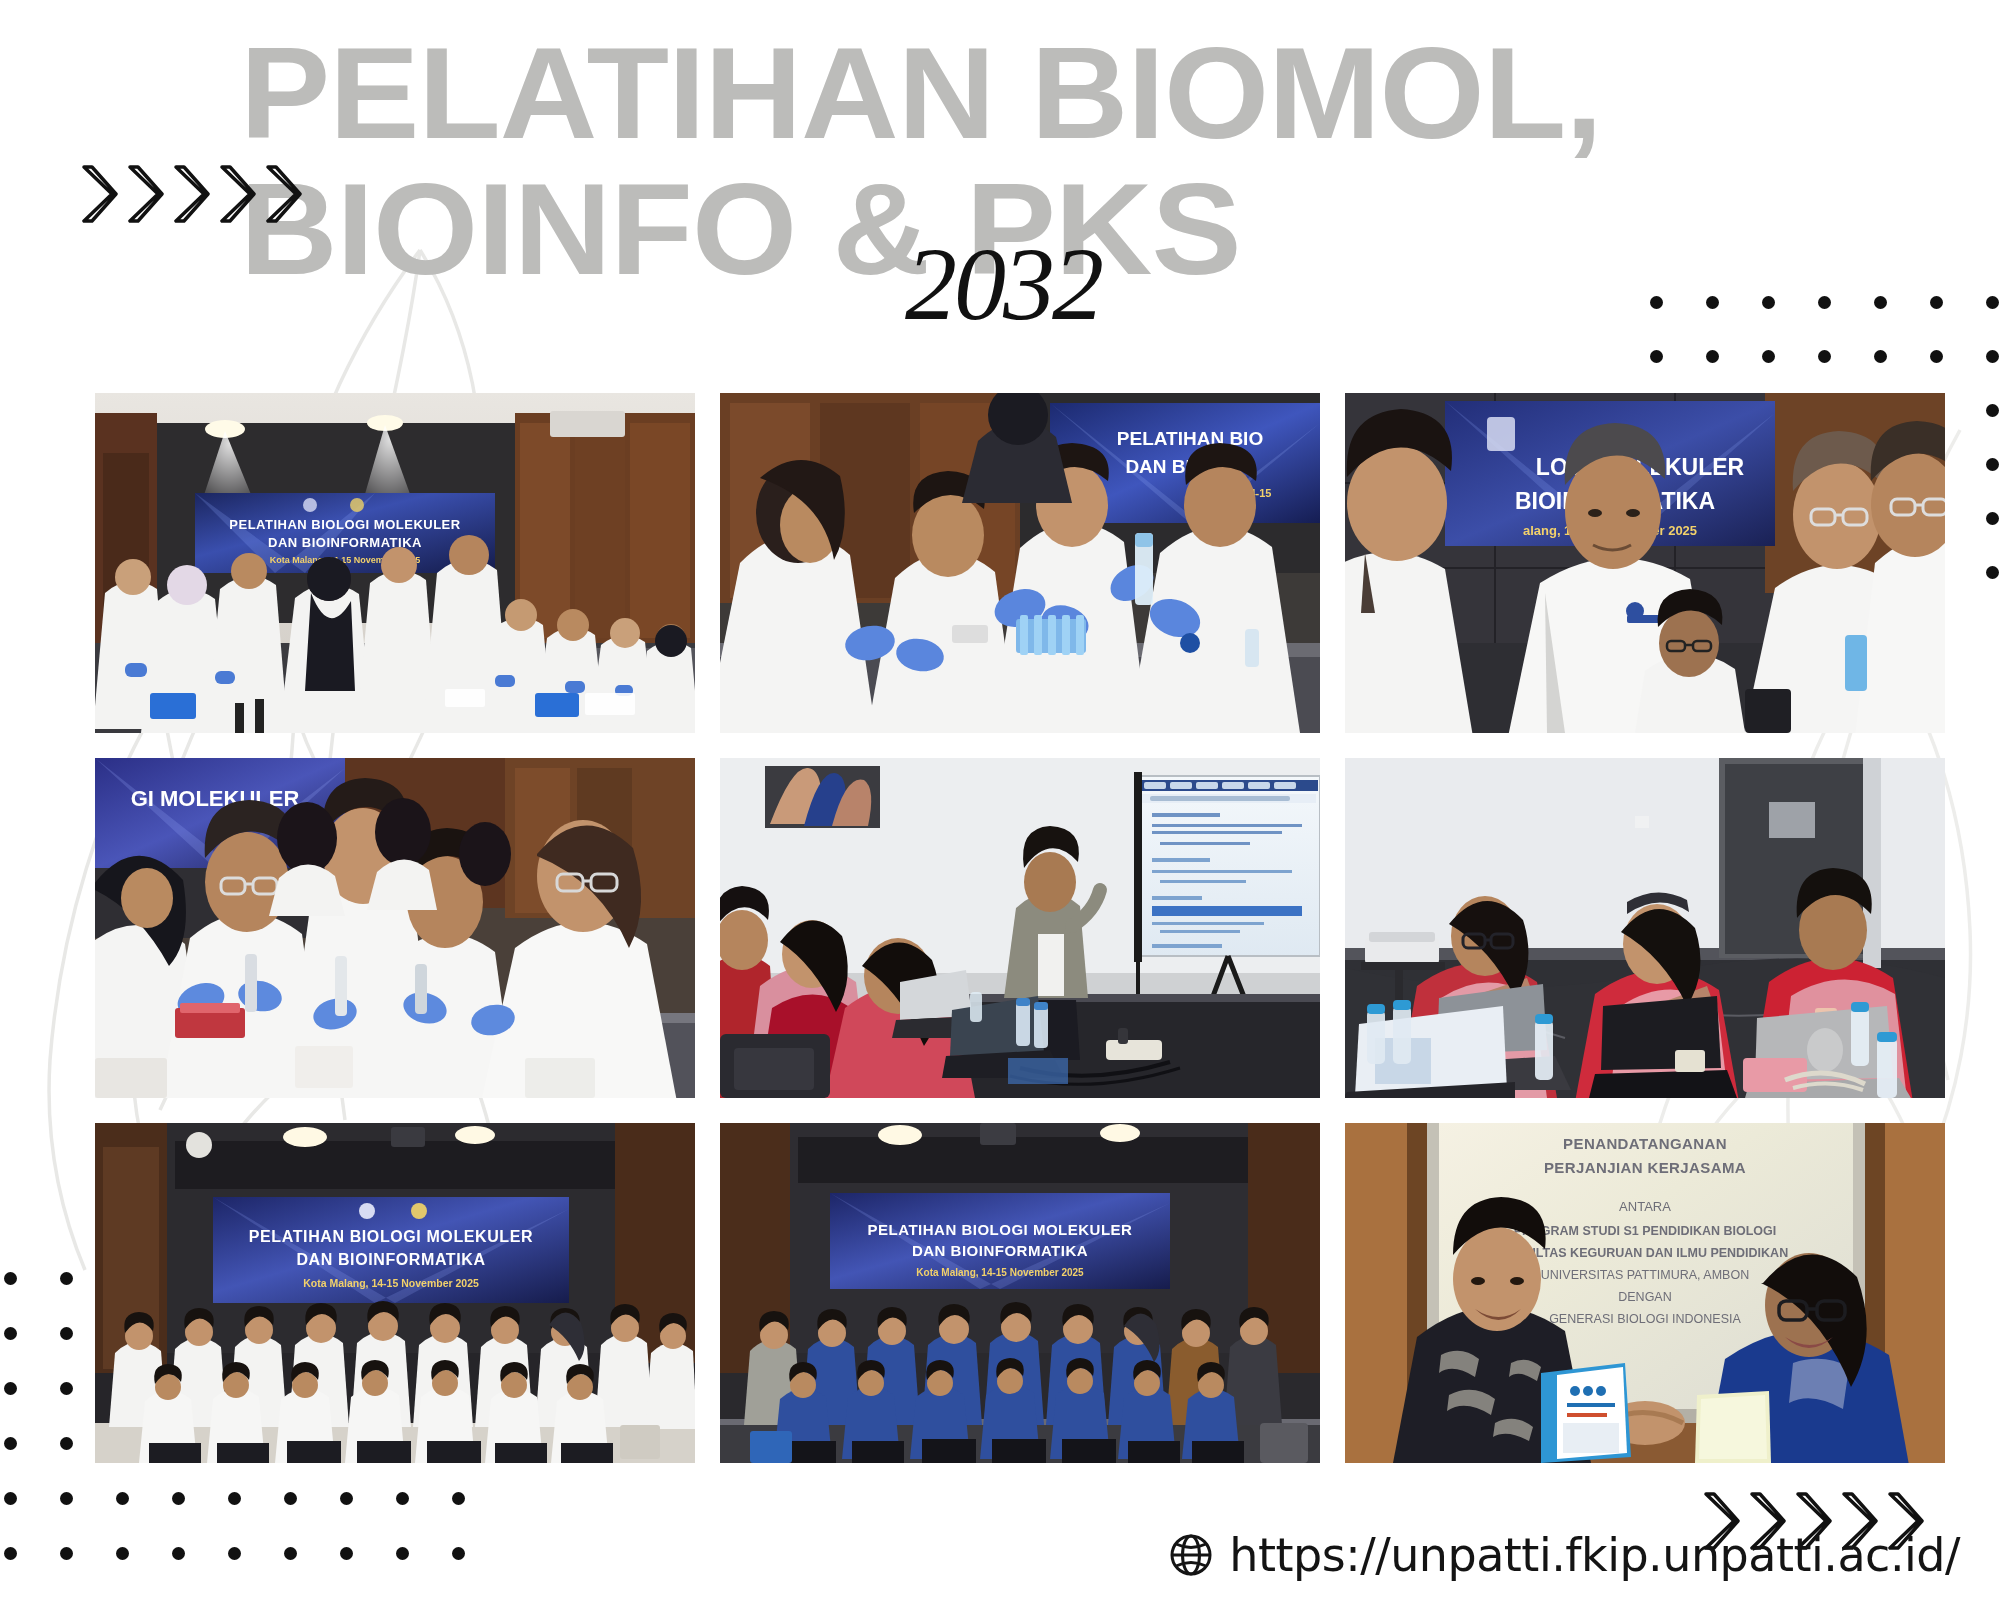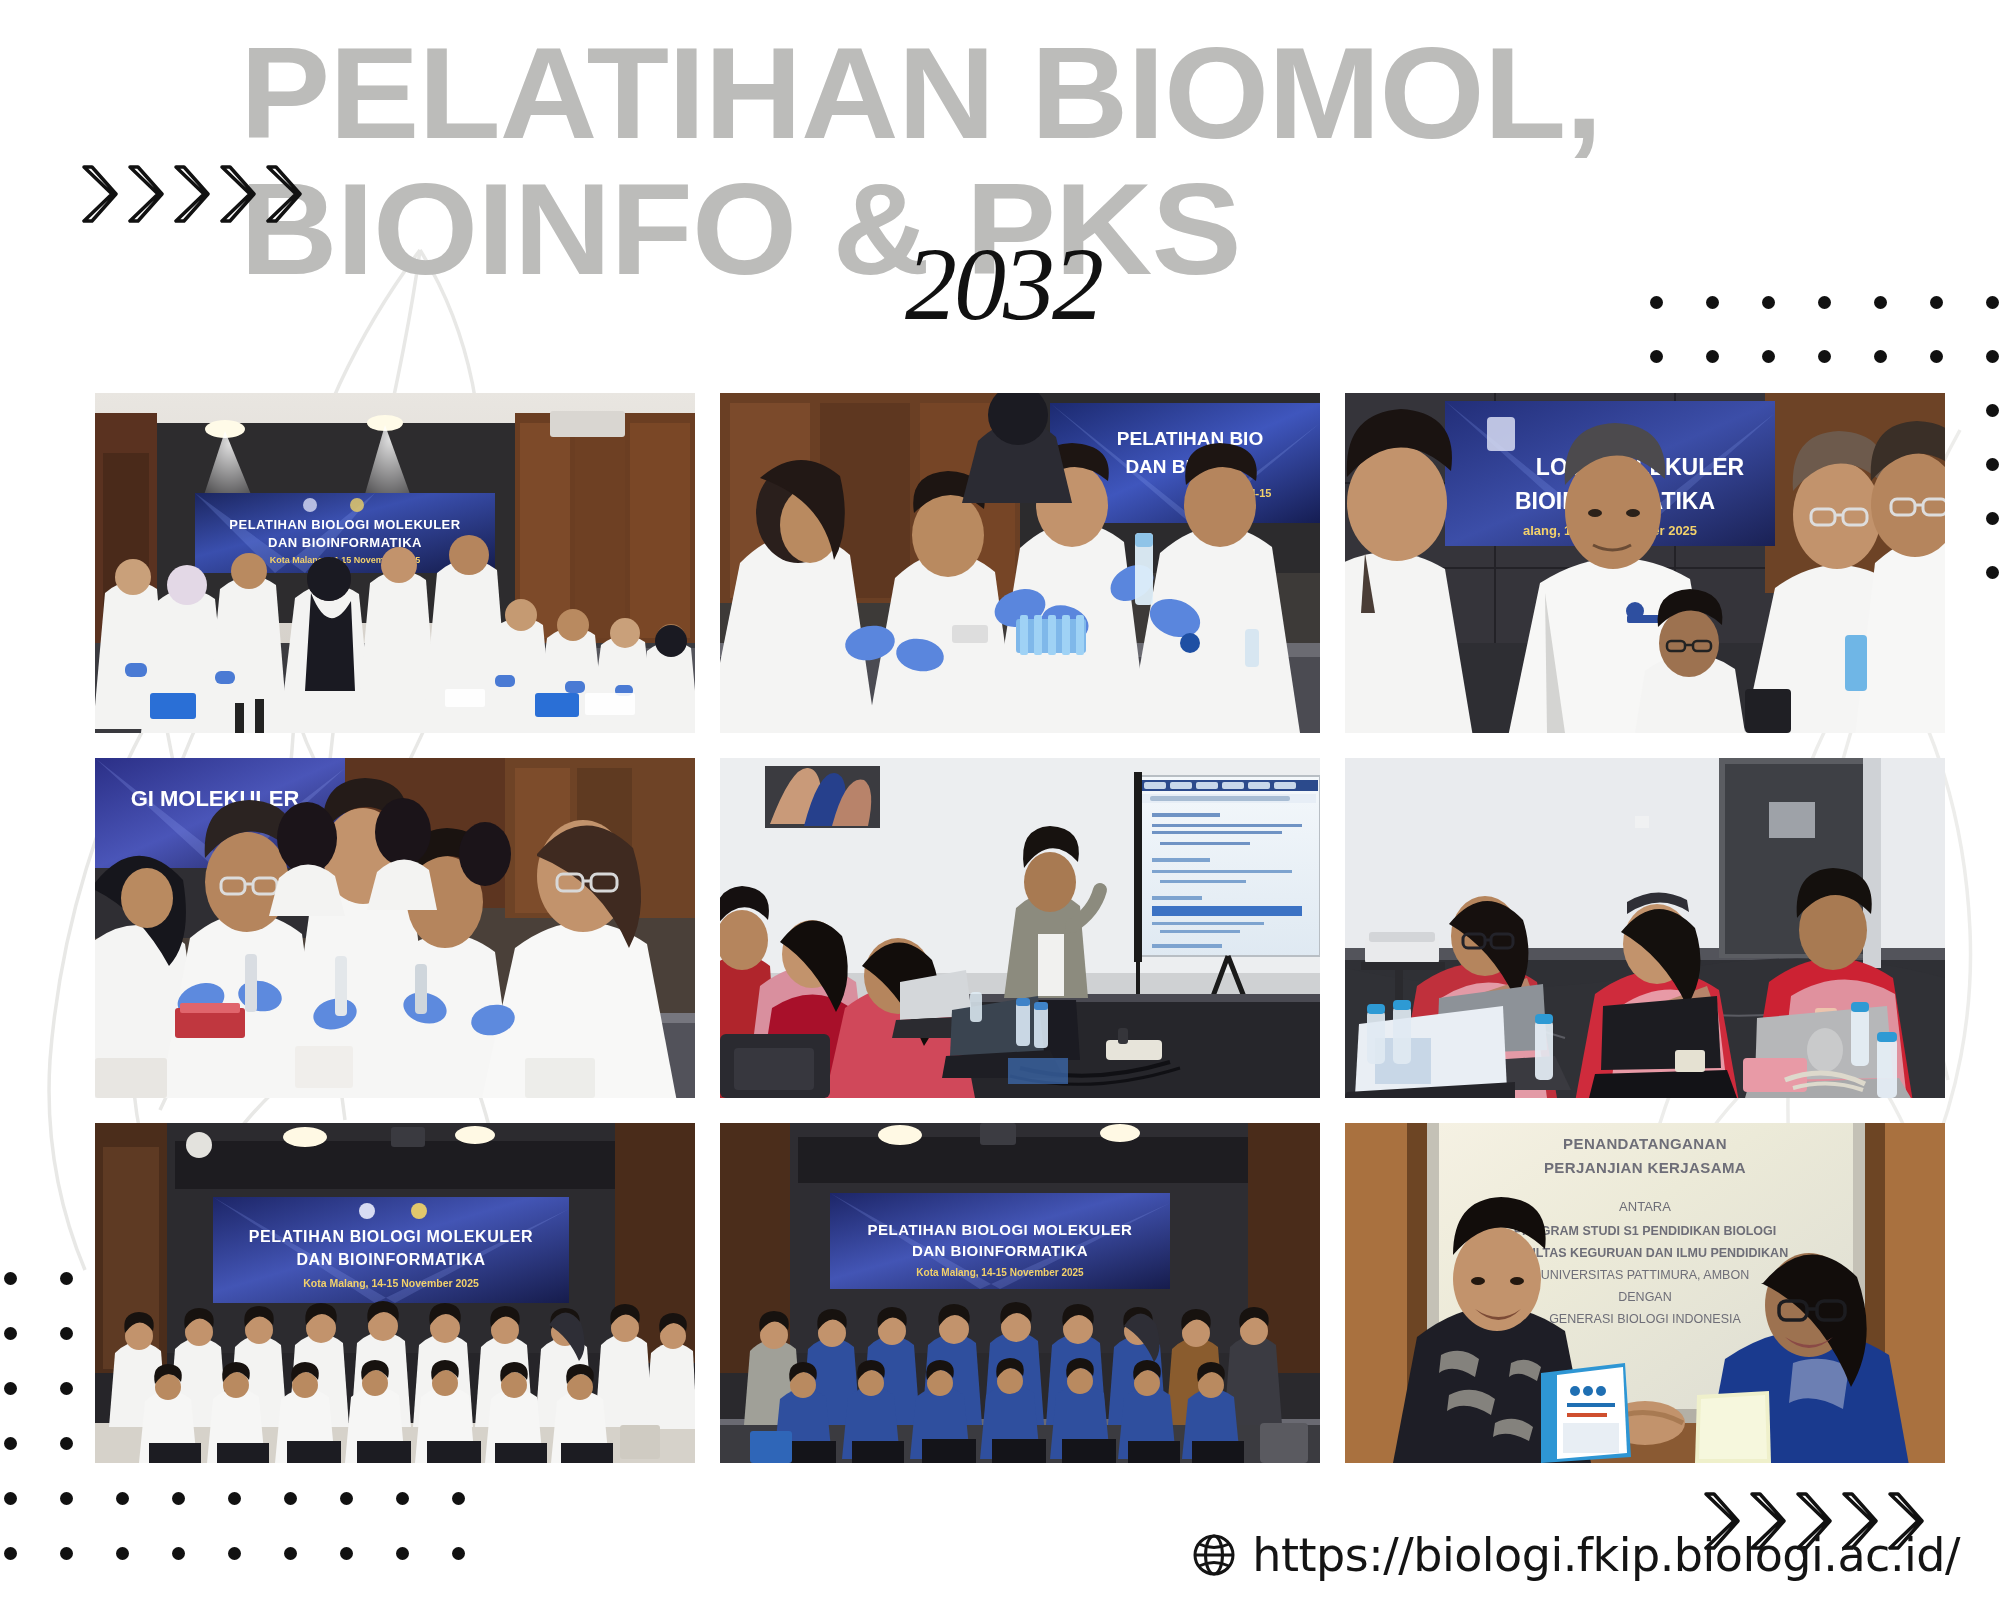--- a/index.html
+++ b/index.html
@@ -1045,14 +1045,14 @@
 <div class="footer">
   <svg width="48" height="48" viewBox="0 0 48 48">
     <g fill="none" stroke="#141414" stroke-width="3">
       <circle cx="24" cy="24" r="19"></circle>
       <ellipse cx="24" cy="24" rx="8.5" ry="19"></ellipse>
       <line x1="5" y1="24" x2="43" y2="24"></line>
       <path d="M9 13 q15 7 30 0"></path>
       <path d="M9 35 q15 -7 30 0"></path>
     </g>
   </svg>
-  <div class="footer-url">https://biologi.fkip.biologi.ac.id/</div>
+  <div class="footer-url">https://unpatti.fkip.unpatti.ac.id/</div>
 </div>
 
 </body></html>

